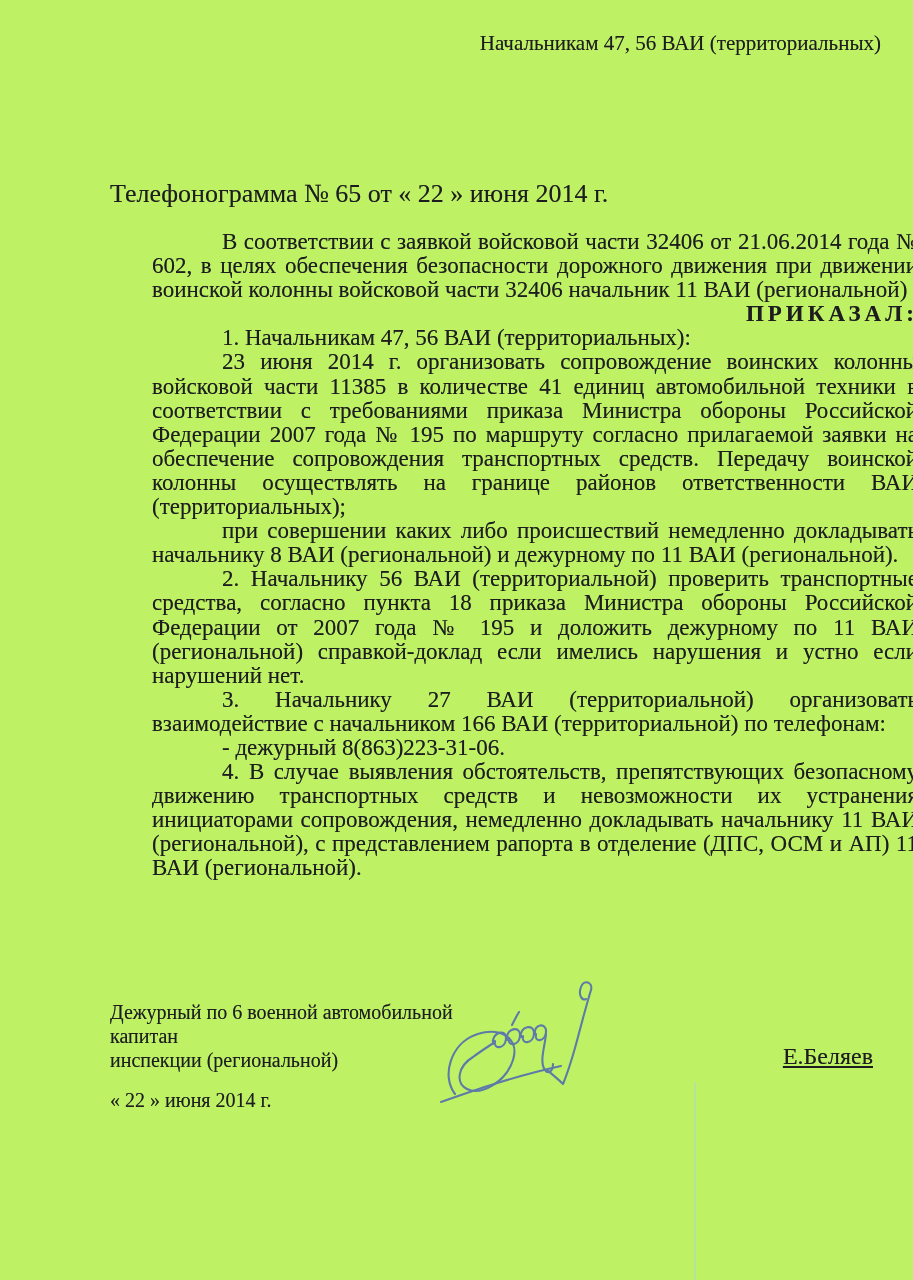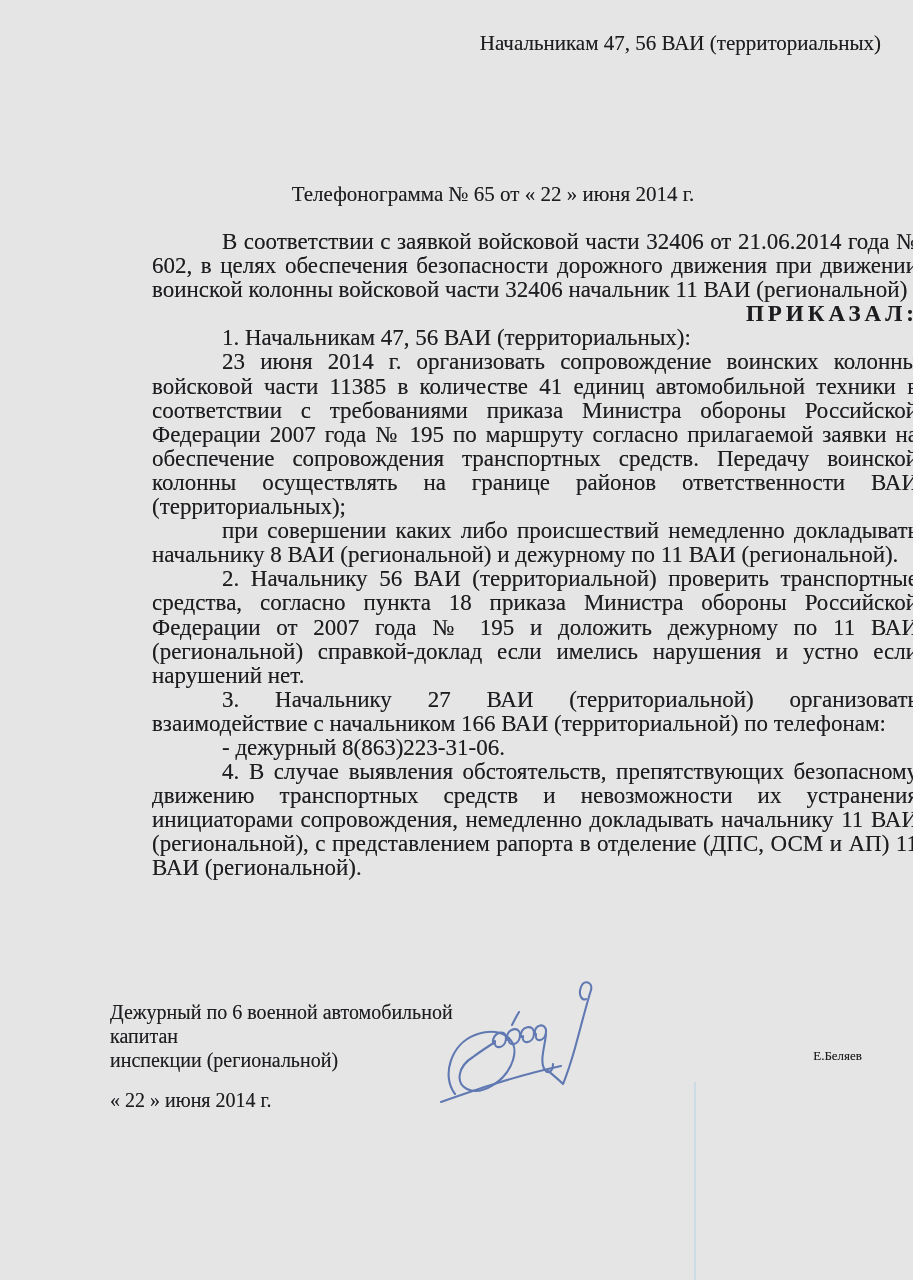--- a/index.html
+++ b/index.html
@@ -4,41 +4,41 @@
 <style>
   html, body {
     margin: 0;
     padding: 0;
     background: #fcfdfe;
   }
   .page {
     position: relative;
     width: 913px;
     height: 1280px;
-    background: #e5e5e5;
+    background: #bef264;
     font-family: "Liberation Serif", "DejaVu Serif", serif;
     color: #1d1d20;
     overflow: hidden;
   }
   .addressee {
     position: absolute;
     top: 30px;
     right: 32px;
     font-size: 21px;
     line-height: 26px;
     white-space: nowrap;
     text-shadow: 0 0 0.5px rgba(20,20,30,0.45);
   }
   .doc-title {
     position: absolute;
     top: 181px;
     left: 110px;
     width: 766px;
-    text-align: center;
-    font-size: 21px;
+    text-align: left;
+    font-size: 26px;
     line-height: 26px;
     text-shadow: 0 0 0.5px rgba(20,20,30,0.45);
   }
   .doc-body {
     position: absolute;
     top: 230px;
     left: 110px;
     width: 766px;
     font-size: 23px;
     line-height: 24.1px;
@@ -63,24 +63,25 @@
     font-size: 20px;
     line-height: 24px;
     text-shadow: 0 0 0.5px rgba(20,20,30,0.45);
   }
   .sign-block .date-line {
     margin-top: 16px;
   }
   .signer-name {
     position: absolute;
     top: 1044px;
-    right: 51px;
-    font-size: 13px;
+    right: 40px;
+    font-size: 24px;
     line-height: 24px;
     text-shadow: 0 0 0.5px rgba(20,20,30,0.45);
+    text-decoration: underline;
   }
   .signature-svg {
     position: absolute;
     left: 435px;
     top: 978px;
     width: 200px;
     height: 150px;
   }
   .fold-line {
     position: absolute;

